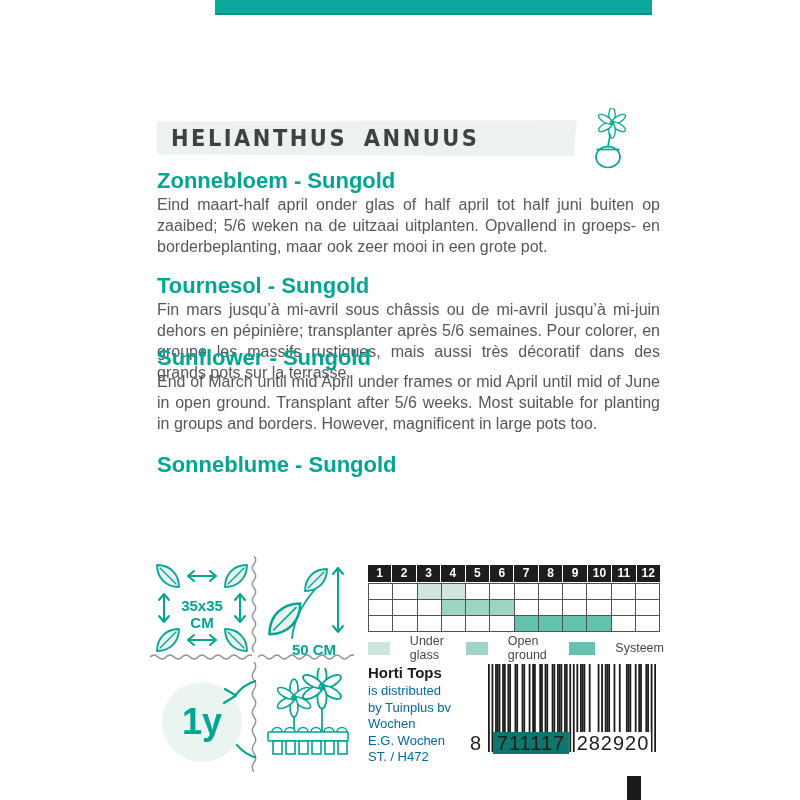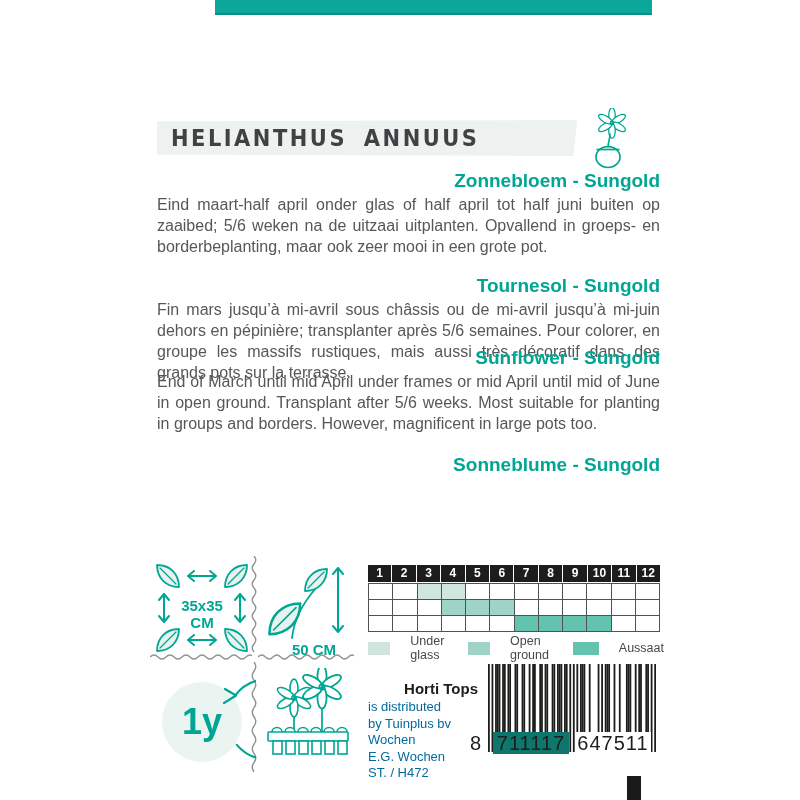--- a/index.html
+++ b/index.html
@@ -13,21 +13,21 @@
     background:var(--banner-bg);
     clip-path:polygon(0 4%,100% 0,99.2% 100%,0 96%);}
   .banner h1{margin:0;padding:0 0 0 14px;line-height:37px;font-size:21px;font-weight:600;
     letter-spacing:2.5px;word-spacing:7px;color:var(--title-color);
     font-family:"DejaVu Sans", sans-serif;transform:scaleY(1.08);transform-origin:left center;}
 
   .pot-icon{position:absolute;left:585px;top:108px;color:var(--accent);}
 
   .section{position:absolute;left:157px;width:503px;}
   .s0{top:171px}.s1{top:276px}.s2{top:348px}.s3{top:455px}
-  .section h2{margin:0 0 3px 0;font-size:19px;line-height:20px;font-weight:700;color:var(--accent);text-align:right;}
+  .section h2{margin:0 0 3px 0;font-size:22px;line-height:20px;font-weight:700;color:var(--accent);}
   .section p{margin:0;font-size:16px;line-height:21px;color:var(--text);text-align:justify;}
 
   svg.icon{position:absolute;color:var(--accent);}
   svg.divider{position:absolute;color:var(--divider);}
   .svg-text{font-family:"Liberation Sans", sans-serif;font-weight:bold;fill:var(--accent);}
 
   .calendar-header{position:absolute;left:368px;top:565px;width:292px;display:grid;
     grid-template-columns:repeat(12,1fr);gap:1px;background:#fff;}
   .mcell{background:var(--black);color:#fff;font-size:12px;font-weight:bold;
     text-align:center;height:17px;line-height:17px;}
@@ -36,21 +36,21 @@
     background:var(--grid-line);border:1px solid var(--grid-line);}
   .gcell{background:#fff;}
 
   .legend{position:absolute;left:368px;top:634px;width:296px;display:flex;
     align-items:center;justify-content:space-between;}
   .legend-item{display:flex;align-items:center;gap:20px;}
   .legend-swatch{width:26px;height:13px;}
   .legend-label{font-size:12.5px;color:#46484a;}
 
   .horti{position:absolute;left:368px;top:664px;width:110px;}
-  .horti-name{margin:16px 0 2px 0;font-size:15px;font-weight:bold;color:var(--black);text-align:right;}
+  .horti-name{margin:0 0 2px 0;font-size:15px;font-weight:bold;color:var(--black);}
   .horti-line{margin:0;font-size:13px;line-height:16.5px;color:#0369a1;}
 
   .barcode{position:absolute;left:470px;top:664px;width:192px;height:94px;}
   .barcode svg{position:absolute;left:18px;top:0;width:168px;height:88px;fill:var(--black);}
   .bc-digit{position:absolute;top:68px;font-size:20px;line-height:22px;color:var(--black);}
   .bc-first{left:0;width:16px;}
   .bc-g1{left:23px;width:76px;text-align:center;letter-spacing:1px;background:#0f766e;}
   .bc-g2{left:105px;width:76px;text-align:center;letter-spacing:1px;background:#fff;}
 
   .corner-mark{position:absolute;left:627px;top:776px;width:14px;height:24px;background:#1a1a1a;}
@@ -237,21 +237,21 @@
     <div class="legend-item">
       <span class="legend-swatch" style="background: rgb(207, 230, 222);"></span>
       <span class="legend-label">Under glass</span>
     </div>
     <div class="legend-item">
       <span class="legend-swatch" style="background: rgb(158, 211, 197);"></span>
       <span class="legend-label">Open ground</span>
     </div>
     <div class="legend-item">
       <span class="legend-swatch" style="background: rgb(99, 195, 175);"></span>
-      <span class="legend-label">Aussaat</span>
+      <span class="legend-label">Systeem</span>
     </div>
   </div>
 
   <div class="horti">
     <p class="horti-name">Horti Tops</p>
     <p class="horti-line">is distributed</p>
     <p class="horti-line">by Tuinplus bv</p>
     <p class="horti-line">Wochen</p>
     <p class="horti-line">E.G. Wochen</p>
     <p class="horti-line">ST. / H472</p>
@@ -306,17 +306,17 @@
         <rect x="83" y="0" width="1.02" height="40"></rect>
         <rect x="85" y="0" width="1.02" height="40"></rect>
         <rect x="86" y="0" width="1.02" height="40"></rect>
         <rect x="89" y="0" width="1.02" height="40"></rect>
         <rect x="90" y="0" width="1.02" height="40"></rect>
         <rect x="92" y="0" width="1.02" height="48"></rect>
         <rect x="94" y="0" width="1.02" height="48"></rect>
       </svg>
     <span class="bc-digit bc-first">8</span>
     <span class="bc-digit bc-g1">711117</span>
-    <span class="bc-digit bc-g2">647511</span>
+    <span class="bc-digit bc-g2">282920</span>
   </div>
 
   <div class="corner-mark"></div>
 </div>
 
 </body></html>

